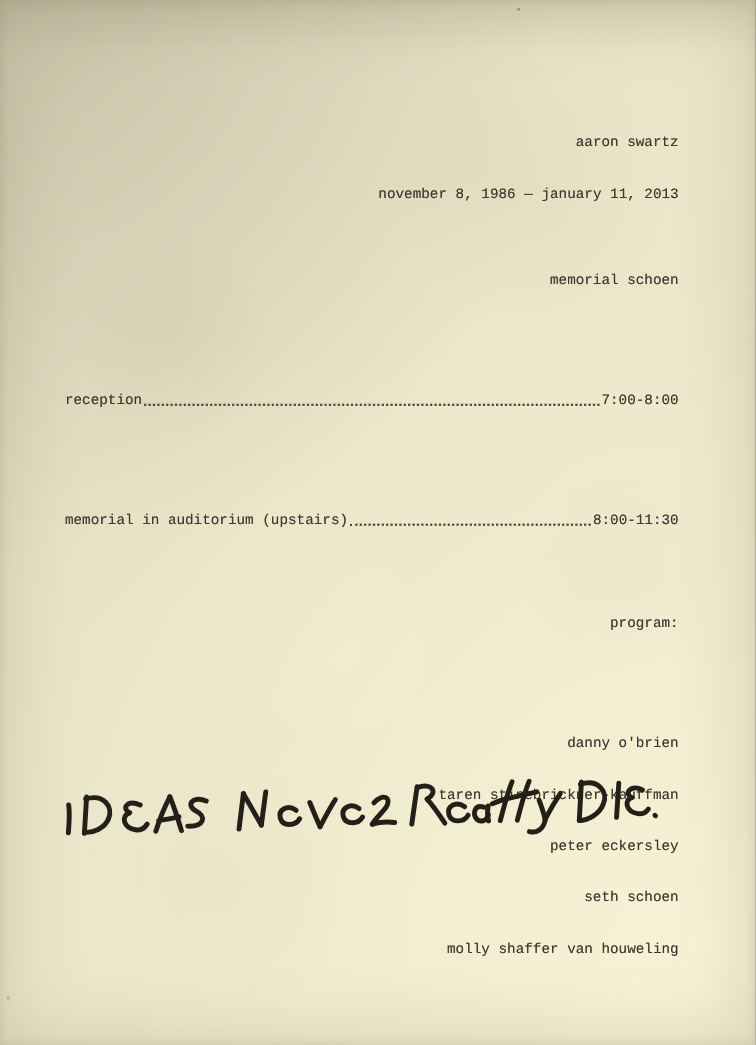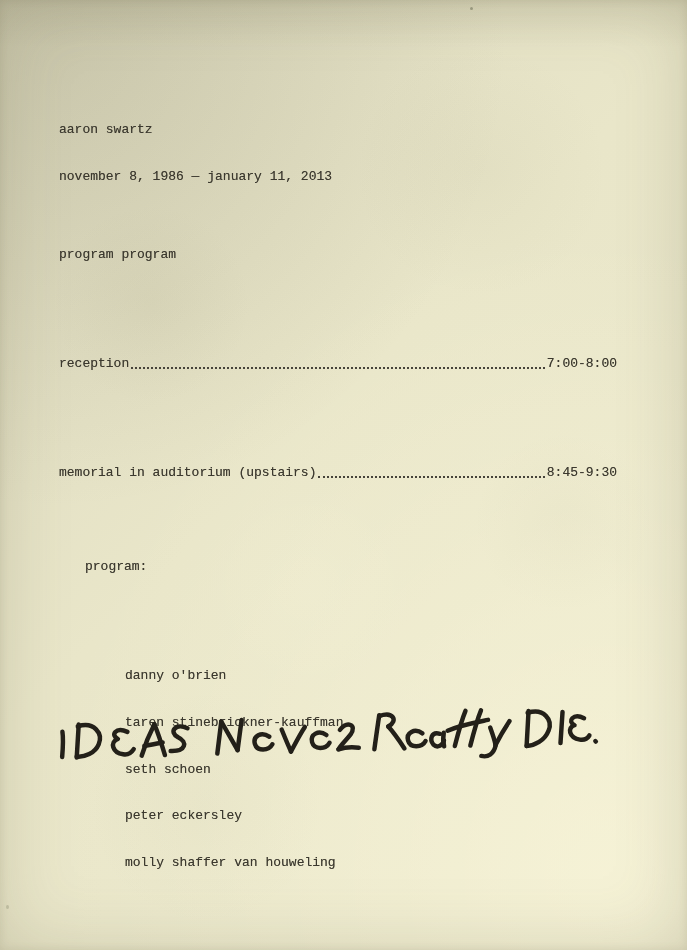--- a/index.html
+++ b/index.html
@@ -42,21 +42,21 @@
     left: 59px;
     top: 75px;
     width: 558px;
     font-size: 13px;
     line-height: 15.6px;
     color: #3b382e;
     letter-spacing: 0;
     text-shadow: 0 0 0.5px rgba(59,56,46,0.55);
     white-space: pre-wrap;
   }
-  .line { min-height: 15.6px; }
+  .line { min-height: 15.6px; text-align: right; }
   .mt1 { margin-top: 15.6px; }
   .mt2 { margin-top: 31.2px; }
   .indent1 { padding-left: 26px; }
   .indent2 { padding-left: 66px; }
 
   .schedule-row {
     display: flex;
     align-items: flex-end;
     min-height: 15.6px;
     margin-top: 47px;
@@ -91,42 +91,42 @@
 
 <div class="paper">
   <div class="speck s1"></div>
   <div class="speck s2"></div>
 
   <div class="content">
 
     <div class="line">aaron swartz</div>
     <div class="line">november 8, 1986 — january 11, 2013</div>
 
-    <div class="line mt1">program program</div>
+    <div class="line mt1">memorial schoen</div>
 
     <div class="schedule-row mt2">
       <span>reception</span>
       <span class="leader"></span>
       <span>7:00-8:00</span>
     </div>
 
     <div class="schedule-row mt1">
       <span>memorial in auditorium (upstairs)</span>
       <span class="leader"></span>
-      <span>8:45-9:30</span>
+      <span>8:00-11:30</span>
     </div>
 
 
     <div class="line mt1 indent1">program:</div>
 
     <div class="mt1">
       <div class="line indent2">danny o'brien</div>
       <div class="line indent2">taren stinebrickner-kauffman</div>
+      <div class="line indent2">peter eckersley</div>
       <div class="line indent2">seth schoen</div>
-      <div class="line indent2">peter eckersley</div>
       <div class="line indent2">molly shaffer van houweling</div>
       
       
       
       
     </div>
 
     
 
     

